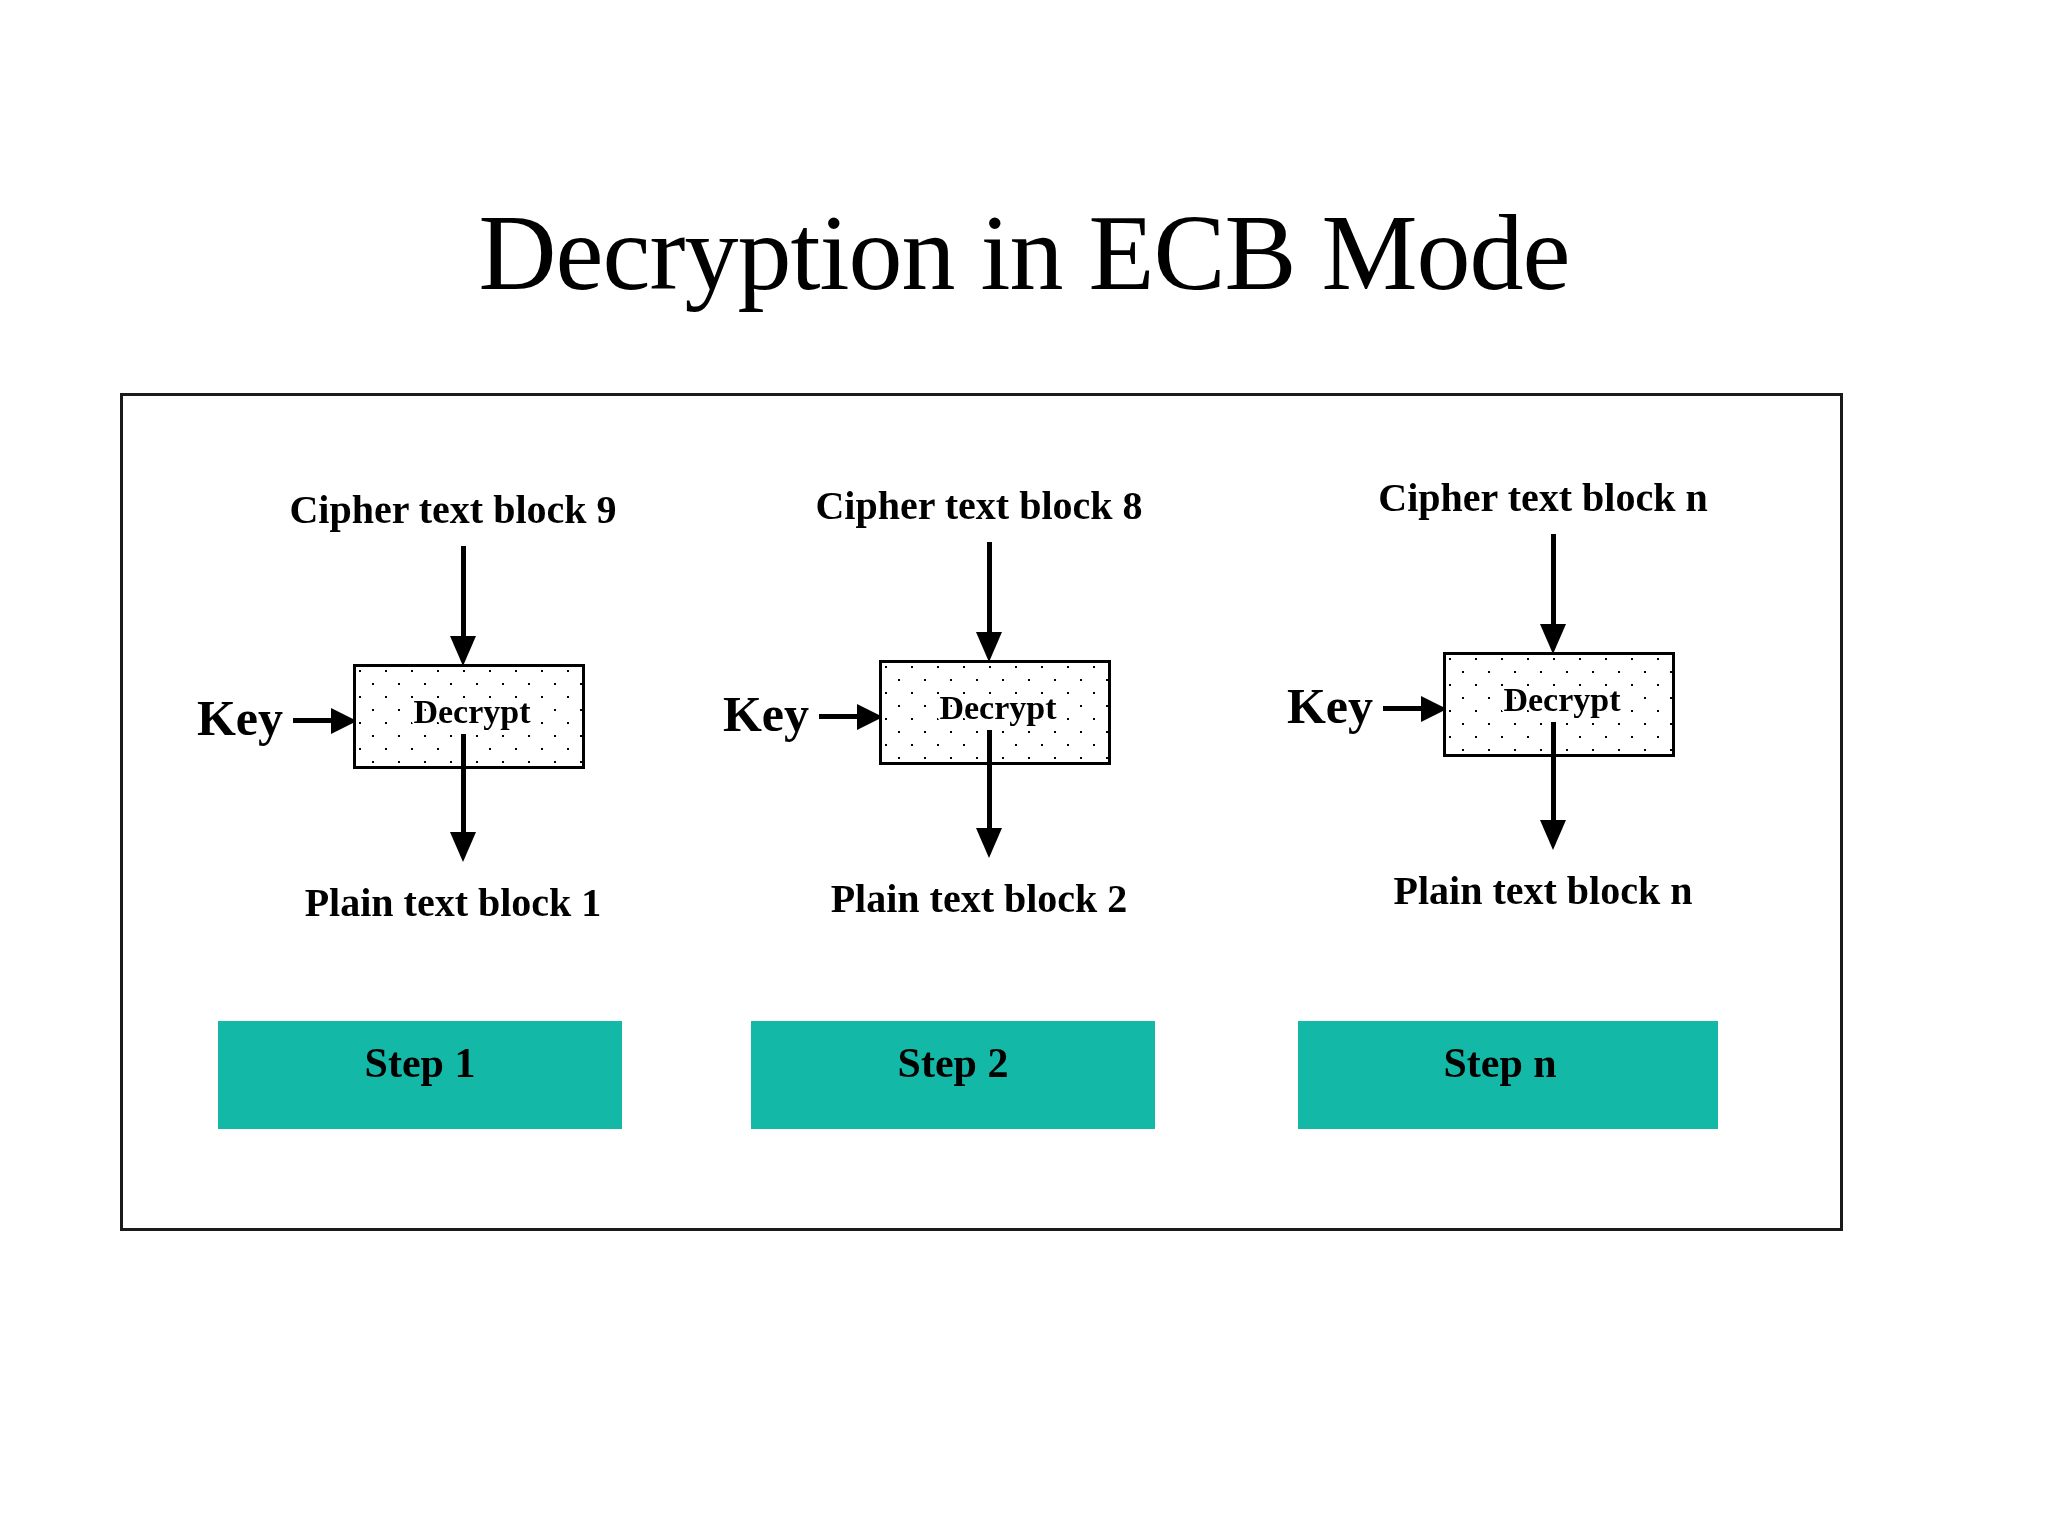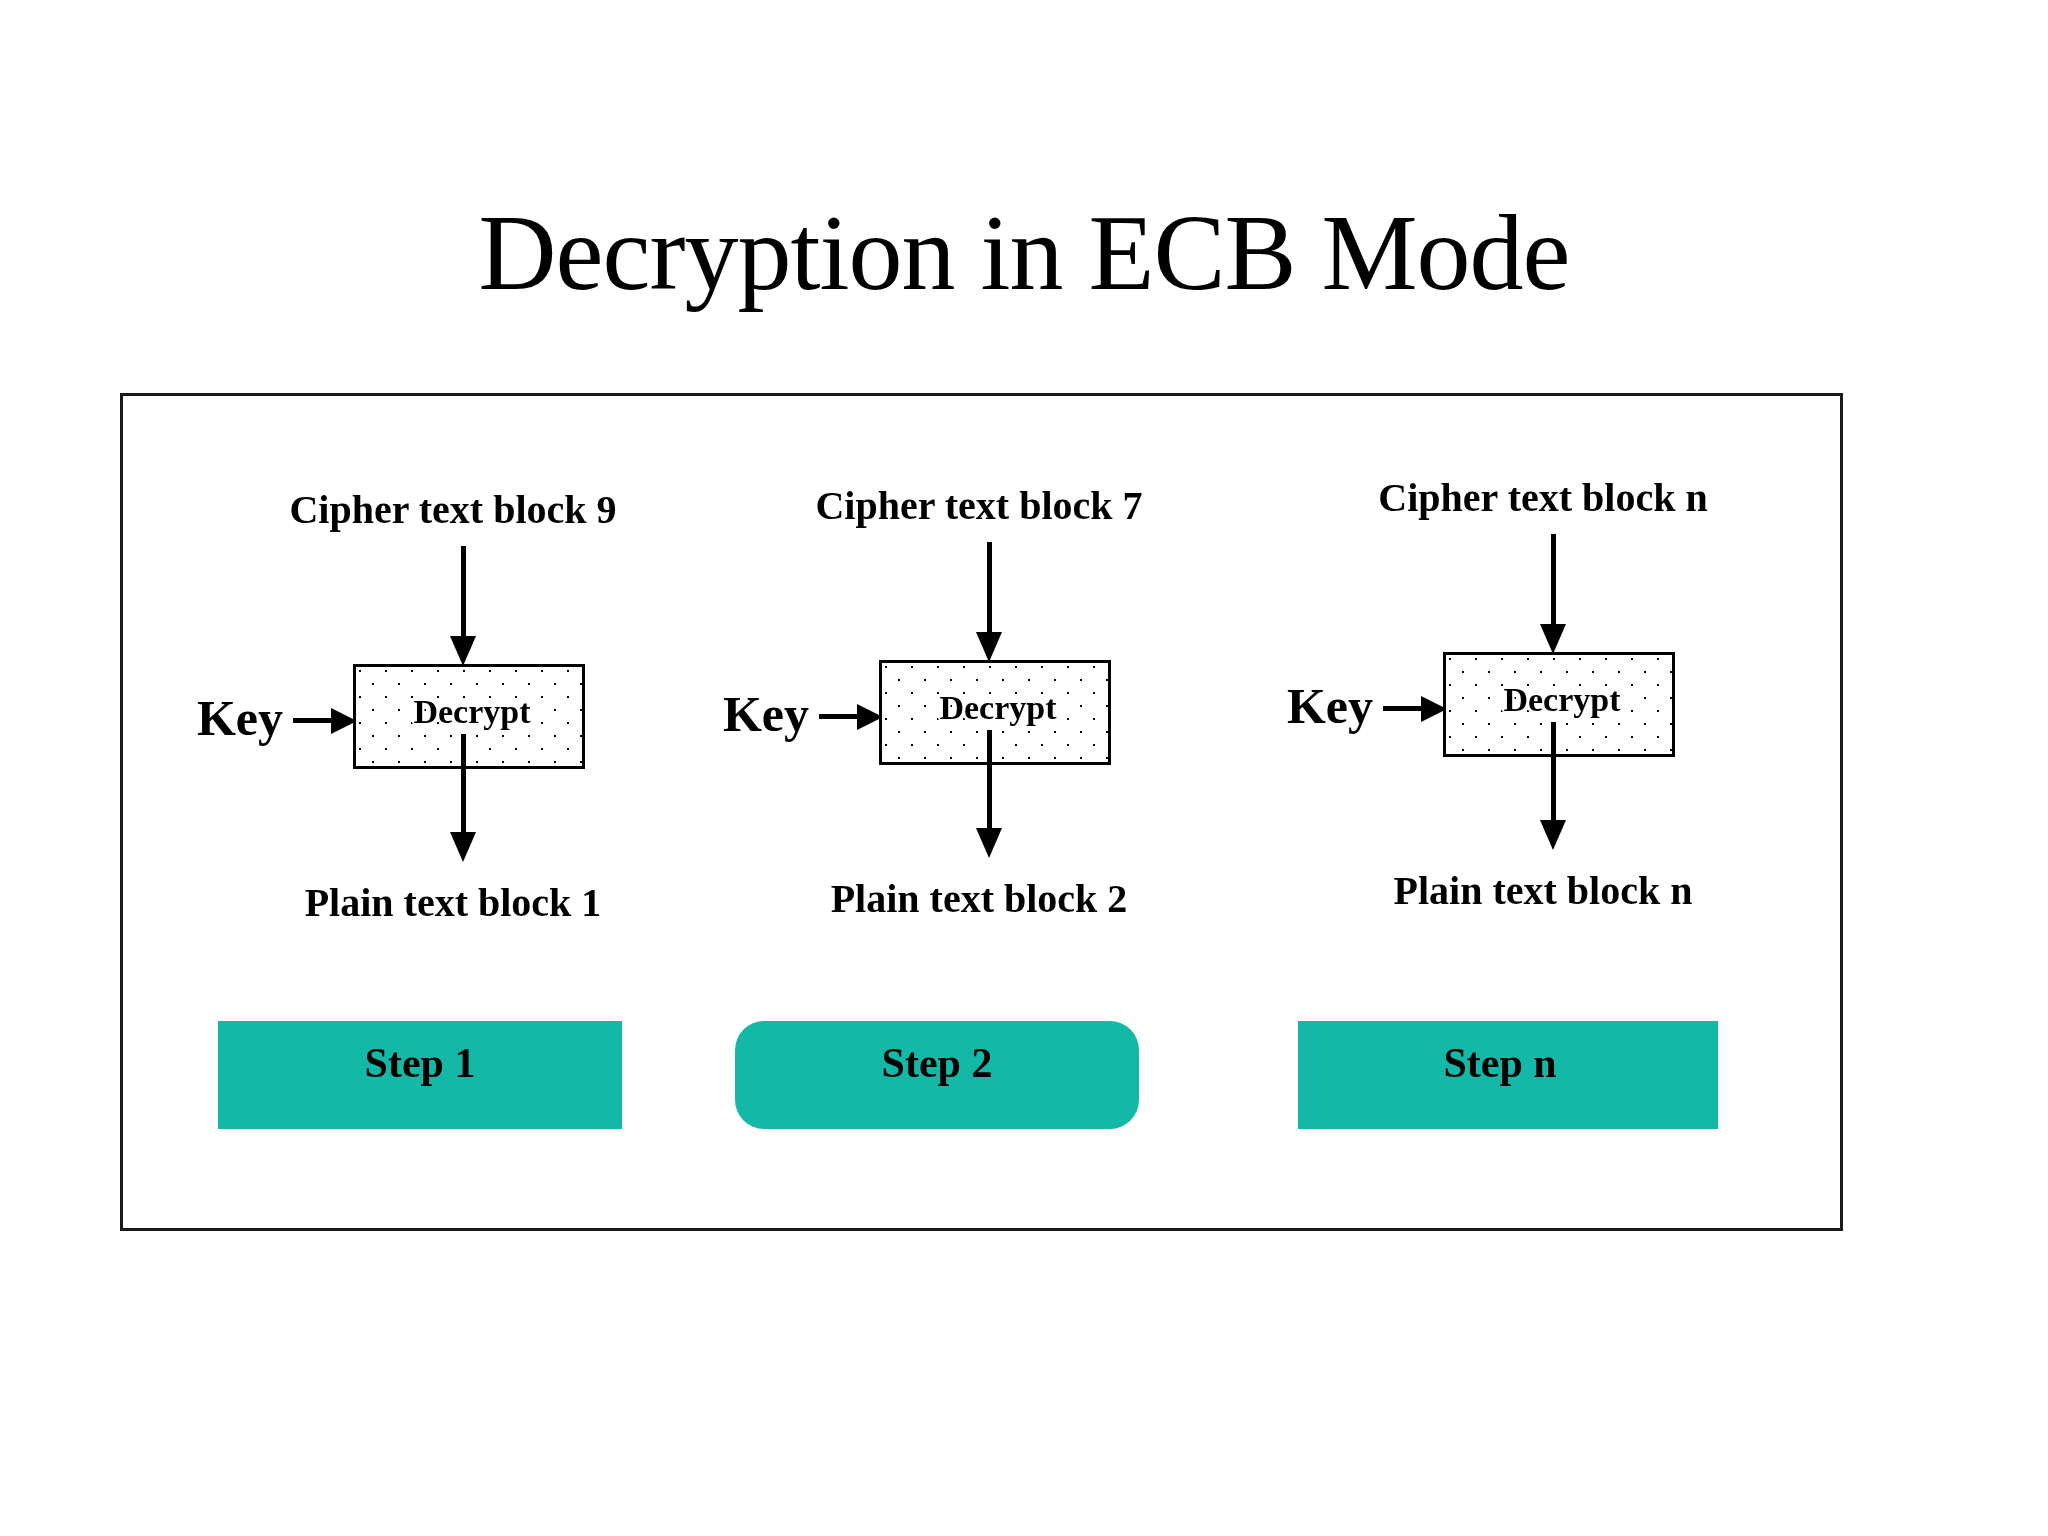--- a/index.html
+++ b/index.html
@@ -184,21 +184,21 @@
 
   
   .step-box {
     position: absolute;
     top: 625px;
     width: 404px;
     height: 108px;
     background: #14b8a6;
   }
   .step-group.g1 .step-box { left: 45px; }
-  .step-group.g2 .step-box { left: 36px; border-radius: 29px; }
+  .step-group.g2 .step-box { left: 52px; }
   .step-group.g3 .step-box { left: 35px; padding-left: 16px; }
   .step-box .step-text {
     position: absolute;
     left: 0;
     top: 18px;
     width: 404px;
     text-align: center;
     font-size: 42px;
     font-weight: bold;
     white-space: nowrap;
@@ -239,21 +239,21 @@
       <div class="plain-label">Plain text block 1</div>
     </div>
 
     <div class="step-box">
       <div class="step-text">Step 1</div>
     </div>
   </div>
 
   <div class="step-group g2">
     <div class="grp-inner">
-      <div class="cipher-label">Cipher text block 7</div>
+      <div class="cipher-label">Cipher text block 8</div>
 
       <div class="arrow-down top">
         <div class="shaft"></div>
         <div class="head"></div>
       </div>
 
       <div class="key-label">Key</div>
 
       <div class="arrow-right">
         <div class="shaft"></div>

